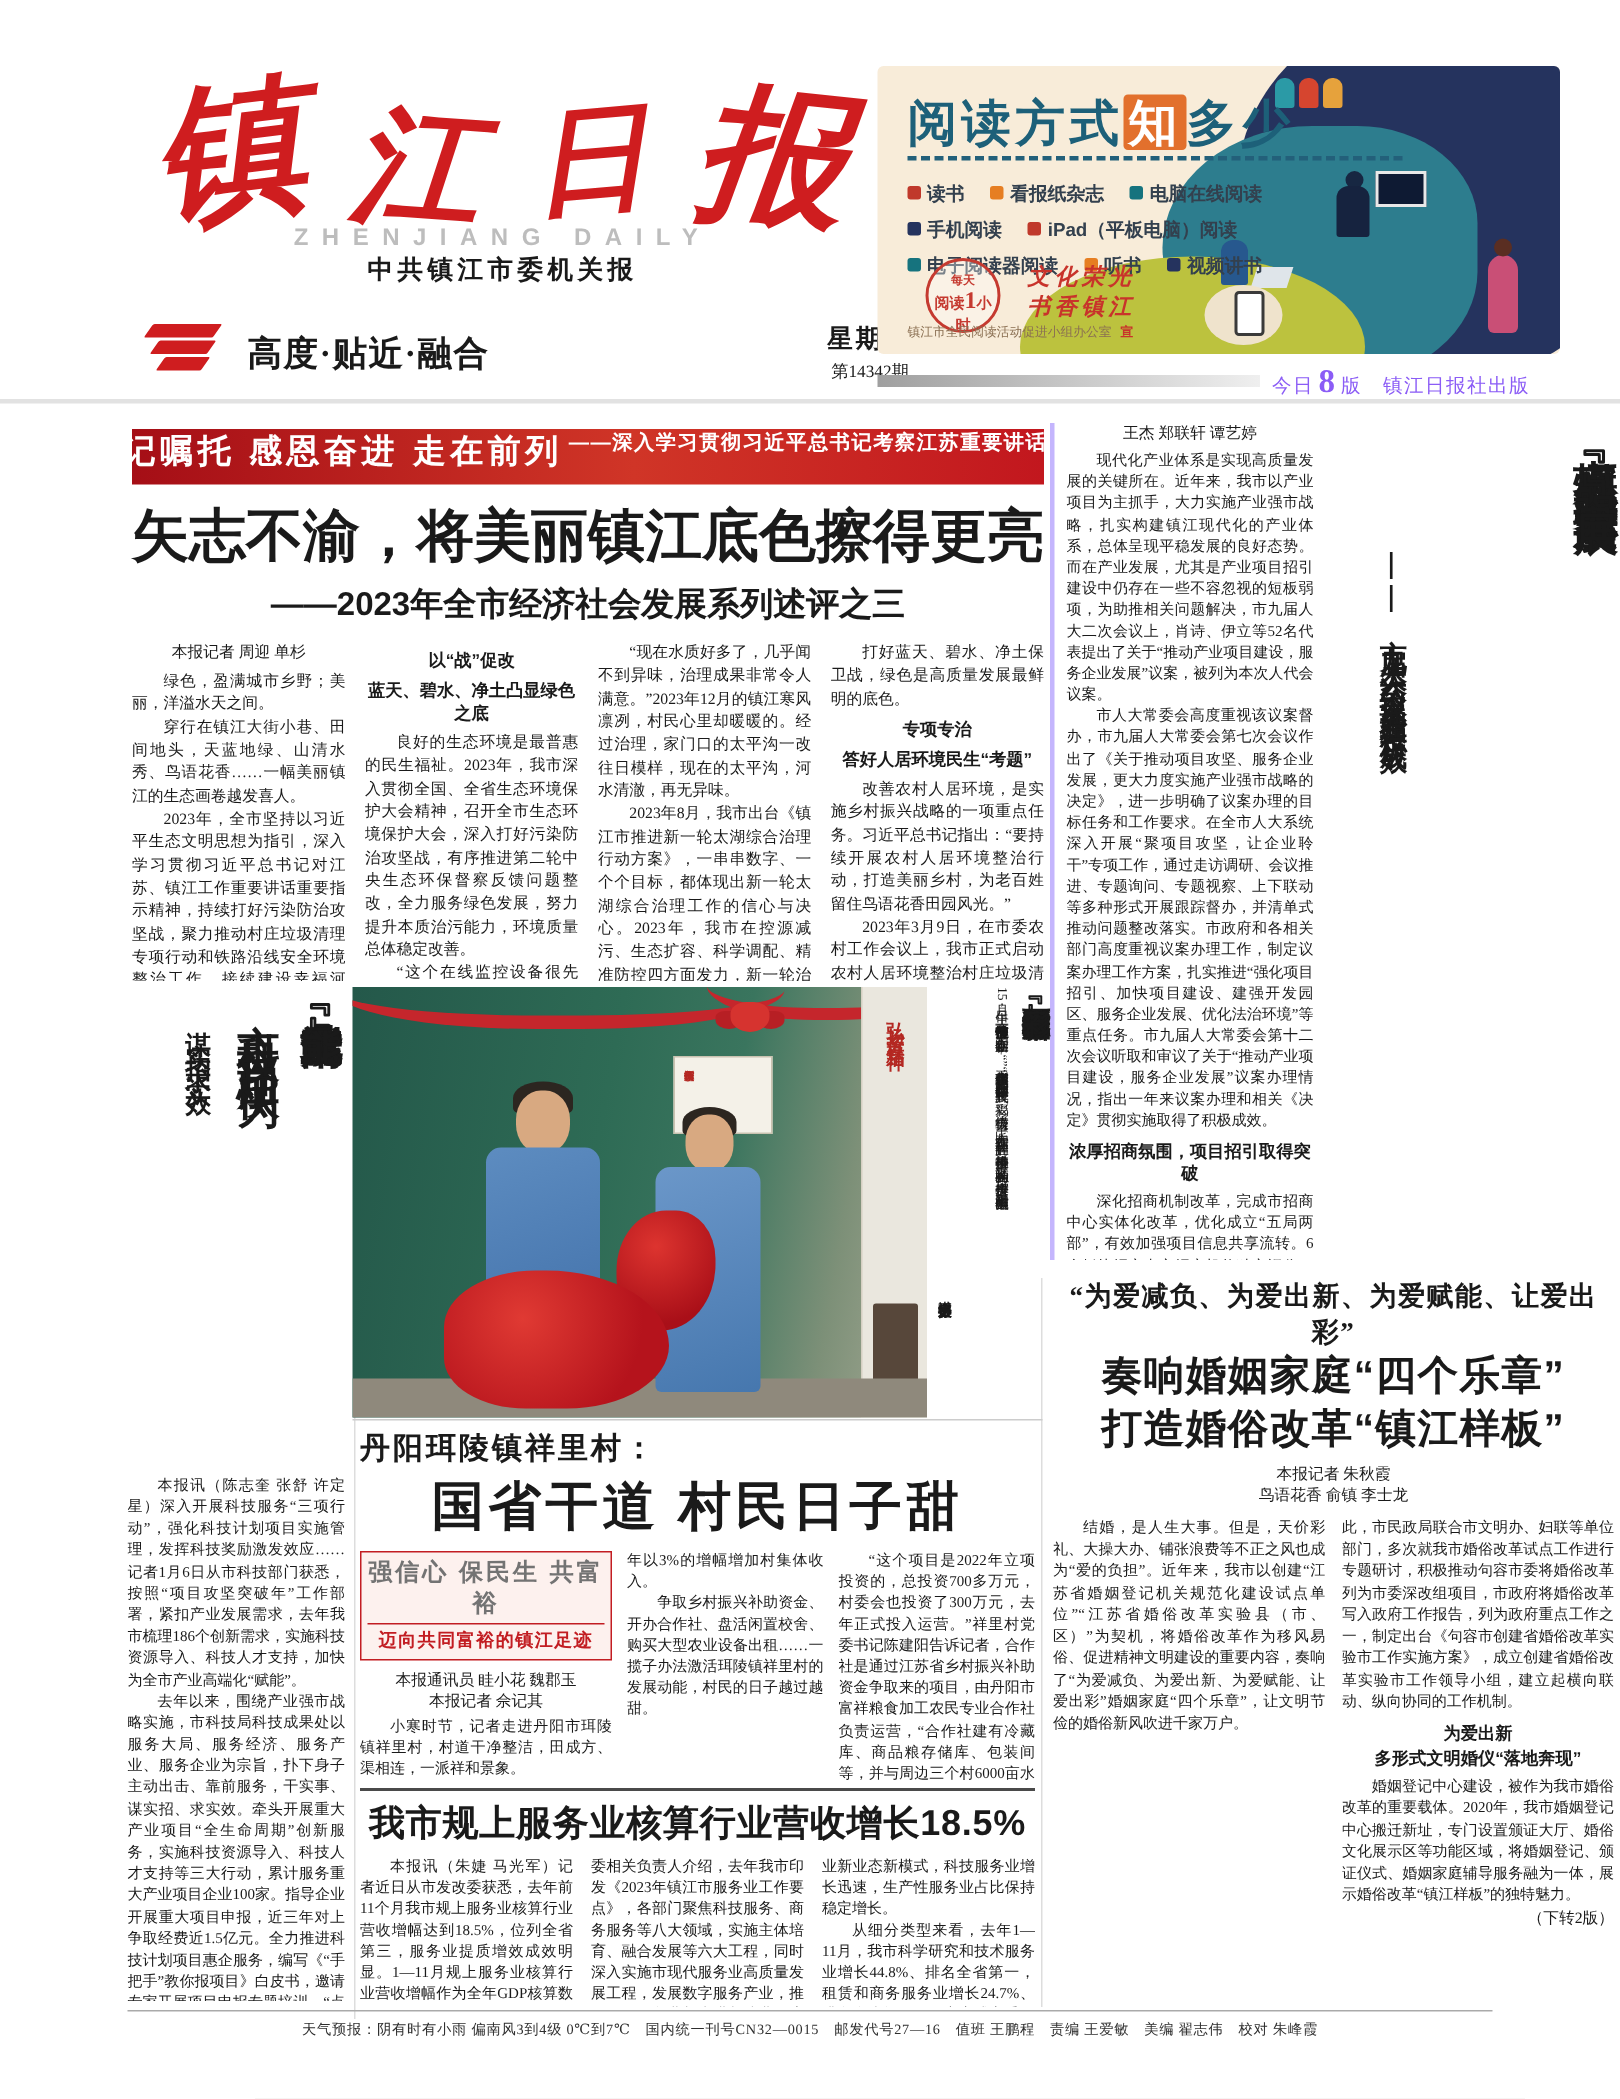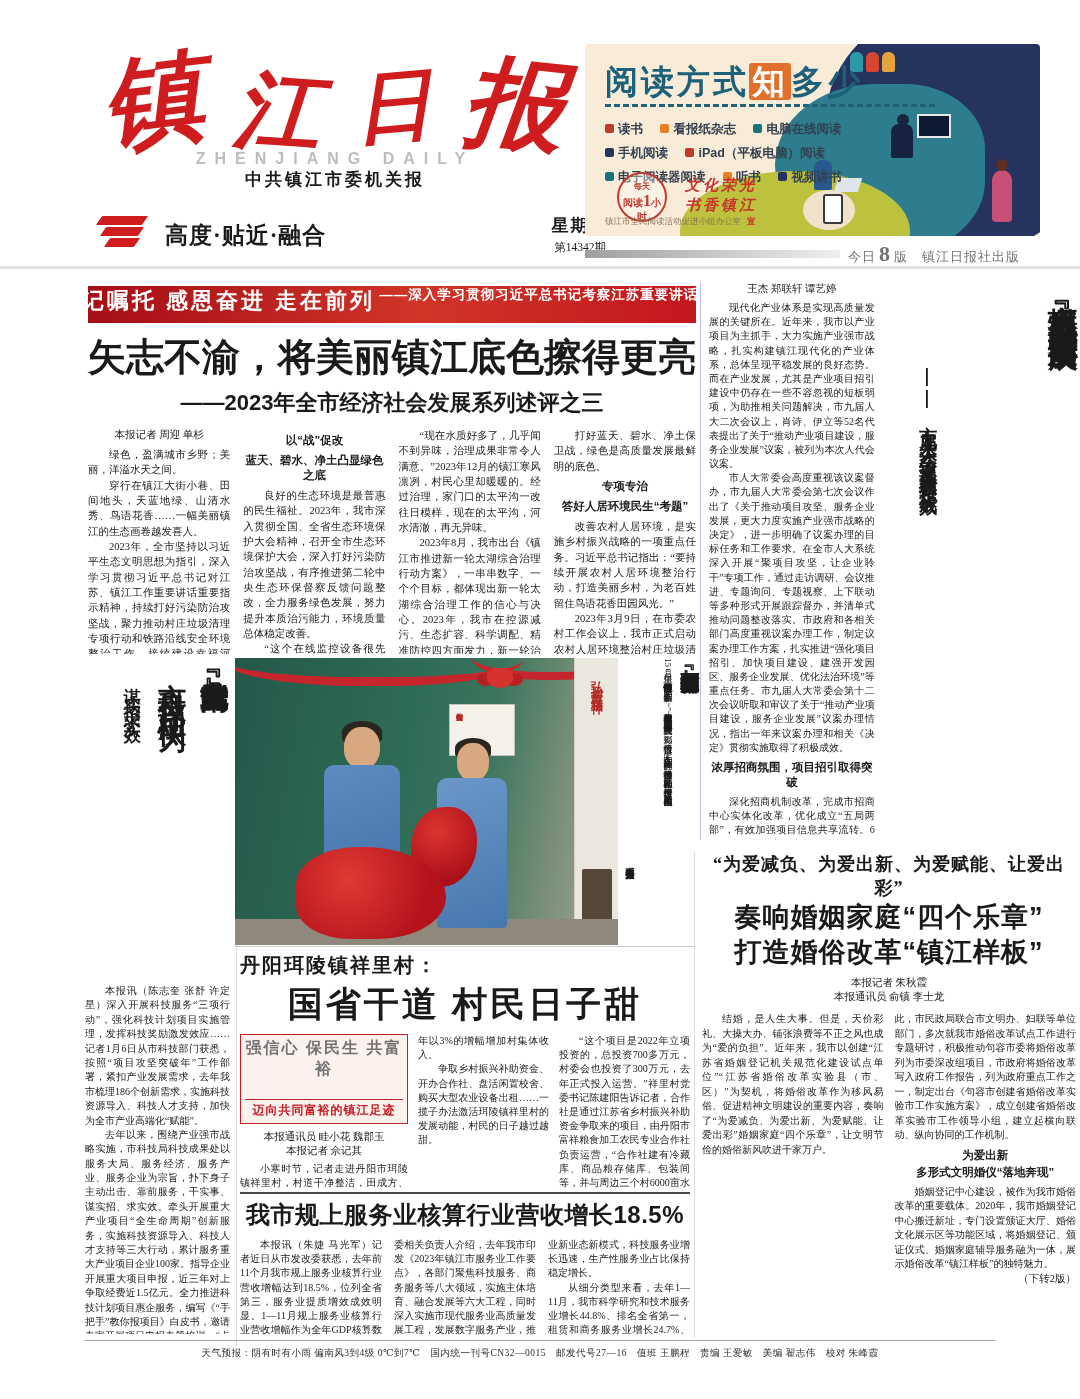--- a/index.html
+++ b/index.html
@@ -61,37 +61,37 @@
   .promo-items .ic { display:inline-block; width:9px; height:9px; margin-right:4px; border-radius:2px; }
   .ic-a{background:#c0392b;} .ic-b{background:#e67e22;} .ic-c{background:#16737e;} .ic-d{background:#25335e;}
   .stamp { position:absolute; left:32px; top:128px; width:50px; height:50px; border:2px solid #c53a30; border-radius:50%; text-align:center; color:#c53a30; font-weight:bold; background:rgba(255,255,255,.35); }
   .stamp .s1 { font-size:8px; margin-top:7px; } .stamp .s2 { font-size:10px; } .stamp .s2 b { font-size:16px; }
   .promo-slogan { position:absolute; left:100px; top:132px; color:#c8332b; font-style:italic; font-weight:bold; font-size:15px; line-height:1.3; letter-spacing:3px; }
   .promo-credit { position:absolute; left:20px; top:172px; font-size:8.5px; color:#8a6f52; }
   .promo-credit b { color:#c8332b; margin-left:6px; }
 
   
   .today-bar { left:585px; top:250px; width:255px; height:8px; background:linear-gradient(90deg,#9f9f9f,#efefef); }
-  .today-txt { left:848px; top:241px; width:200px; font-size:13px; letter-spacing:1px; color:#737373; }
+  .today-txt { left:848px; top:241px; width:200px; font-size:13px; letter-spacing:1px; color:#8b5cf6; }
   .today-txt b { font-size:22px; font-weight:bold; margin:0 3px; }
   .rule-top { left:0; top:266px; width:1080px; height:3px; background:#e2e2e2; }
 
   
   .banner { left:88px; top:286px; width:608px; height:37px; background:linear-gradient(90deg,#a50e16,#d03527 55%,#c2171e); color:#fff; display:flex; justify-content:center; white-space:nowrap; }
   .banner .b1 { font-size:22px; font-weight:900; letter-spacing:3px; }
   .banner .b2 { font-size:13.5px; font-weight:bold; margin-left:4px; letter-spacing:1px; }
   .lead-h1 { left:88px; top:332px; width:608px; text-align:center; font-size:38px; font-weight:900; letter-spacing:0px; }
   .lead-h2 { left:88px; top:388px; width:608px; text-align:center; font-size:22px; font-weight:bold; }
   .lead-body { left:88px; top:428px; width:608px; height:226px; display:flex; gap:13px; overflow:hidden; }
   .lead-body .col { flex:1; overflow:hidden; }
   .byline { text-align:center; font-size:10.5px; margin-bottom:5px; }
   .subh { text-align:center; font-weight:bold; font-size:11.5px; margin:5px 0; font-family:"Liberation Sans","DejaVu Sans",sans-serif; }
 
   
-  .project { left:700px; top:282px; width:378px; height:558px; display:flex; gap:26px; border-left:1px solid #c4b5fd; padding-left:8px; }
+  .project { left:700px; top:282px; width:378px; height:558px; display:flex; gap:26px; border-left:3px solid #c4b5fd; padding-left:8px; }
   .proj-body { width:176px; overflow:hidden; }
   .proj-body p.body { font-size:10px; line-height:1.42; }
   .proj-sub { width:42px; font-size:18px; font-weight:bold; letter-spacing:4px; padding-top:86px; }
   .proj-head { width:118px; font-size:30px; font-weight:900; letter-spacing:2px; line-height:1; padding-left:10px; }
 
   
   .science { left:85px; top:660px; width:145px; height:686px; }
   .sci-rule { position:absolute; right:-7px; top:0; height:100%; width:1px; background:#ddd; }
   .sci-head { height:310px; display:flex; flex-direction:row-reverse; justify-content:flex-start; }
   .sci-head .l1 { writing-mode:vertical-rl; font-size:28px; font-weight:900; line-height:1.15; }
@@ -136,21 +136,21 @@
   .vrule1 { left:694px; top:852px; width:1px; height:486px; background:#ddd; }
   .hrule1 { left:235px; top:946px; width:460px; height:1px; background:#ccc; }
   .village { left:240px; top:952px; width:450px; height:236px; overflow:hidden; }
   .vil-kicker { font-size:20px; font-weight:bold; letter-spacing:2px; }
   .vil-h1 { text-align:center; font-size:35px; font-weight:900; letter-spacing:3px; margin:2px 0 6px; }
   .vil-row { display:flex; gap:10px; }
   .vil-colA { width:168px; }
   .vil-colB, .vil-colC { flex:1; overflow:hidden; }
   .badge { border:1px solid #c21d22; background:#fdf1ee; text-align:center; padding:3px 4px 4px; }
   .badge .bg1 { color:#737373; font-weight:900; font-size:16px; letter-spacing:2px; font-family:"Liberation Sans","DejaVu Sans",sans-serif; }
-  .badge .bg2 { color:#c21d22; font-weight:bold; font-size:12px; letter-spacing:1px; border-top:1px solid #c21d22; margin-top:19px; padding-top:2px; }
+  .badge .bg2 { color:#c21d22; font-weight:bold; font-size:12px; letter-spacing:1px; border-top:1px solid #c21d22; margin-top:2px; padding-top:2px; }
   .vil-colA .byline { margin:6px 0 4px; }
   .village p.body { font-size:10px; line-height:1.42; }
 
   
   .marriage { left:702px; top:852px; width:374px; height:486px; overflow:hidden; }
   .mar-kicker { text-align:center; font-size:18px; font-weight:bold; letter-spacing:1px; }
   .mar-h { text-align:center; font-size:27px; font-weight:900; line-height:1.3; letter-spacing:1px; }
   .mar-byline { text-align:center; font-size:10.5px; margin-top:6px; }
   .mar-cols { display:flex; gap:11px; margin-top:8px; height:330px; overflow:hidden; }
   .mar-cols .col { flex:1; overflow:hidden; }
@@ -362,21 +362,21 @@
         <p class="body">“这个项目是2022年立项投资的，总投资700多万元，村委会也投资了300万元，去年正式投入运营。”祥里村党委书记陈建阳告诉记者，合作社是通过江苏省乡村振兴补助资金争取来的项目，由丹阳市富祥粮食加工农民专业合作社负责运营，“合作社建有冷藏库、商品粮存储库、包装间等，并与周边三个村6000亩水稻配套，形成‘合作社+’……</p>
       </div>
     </div>
   </div>
 
   <div class="abs marriage">
     <div class="mar-kicker">“为爱减负、为爱出新、为爱赋能、让爱出彩”</div>
     <div class="mar-h hei">奏响婚姻家庭“四个乐章”</div>
     <div class="mar-h hei">打造婚俗改革“镇江样板”</div>
     <div class="mar-byline">本报记者 朱秋霞</div>
-    <div class="mar-byline" style="margin-top:0">本报通讯员 俞镇 李士龙</div>
+    <div class="mar-byline" style="margin-top:0">鸟语花香 俞镇 李士龙</div>
     <div class="mar-cols">
       <div class="col">
         <p class="body">结婚，是人生大事。但是，天价彩礼、大操大办、铺张浪费等不正之风也成为“爱的负担”。近年来，我市以创建“江苏省婚姻登记机关规范化建设试点单位”“江苏省婚俗改革实验县（市、区）”为契机，将婚俗改革作为移风易俗、促进精神文明建设的重要内容，奏响了“为爱减负、为爱出新、为爱赋能、让爱出彩”婚姻家庭“四个乐章”，让文明节俭的婚俗新风吹进千家万户。</p>
       </div>
       <div class="col">
         <p class="body" style="text-indent:0">此，市民政局联合市文明办、妇联等单位部门，多次就我市婚俗改革试点工作进行专题研讨，积极推动句容市委将婚俗改革列为市委深改组项目，市政府将婚俗改革写入政府工作报告，列为政府重点工作之一，制定出台《句容市创建省婚俗改革实验市工作实施方案》，成立创建省婚俗改革实验市工作领导小组，建立起横向联动、纵向协同的工作机制。</p>
         <div class="subh">为爱出新</div>
         <div class="subh" style="margin-top:-3px">多形式文明婚仪“落地奔现”</div>
         <p class="body">婚姻登记中心建设，被作为我市婚俗改革的重要载体。2020年，我市婚姻登记中心搬迁新址，专门设置颁证大厅、婚俗文化展示区等功能区域，将婚姻登记、颁证仪式、婚姻家庭辅导服务融为一体，展示婚俗改革“镇江样板”的独特魅力。</p>
         <div class="cont">（下转2版）</div>

